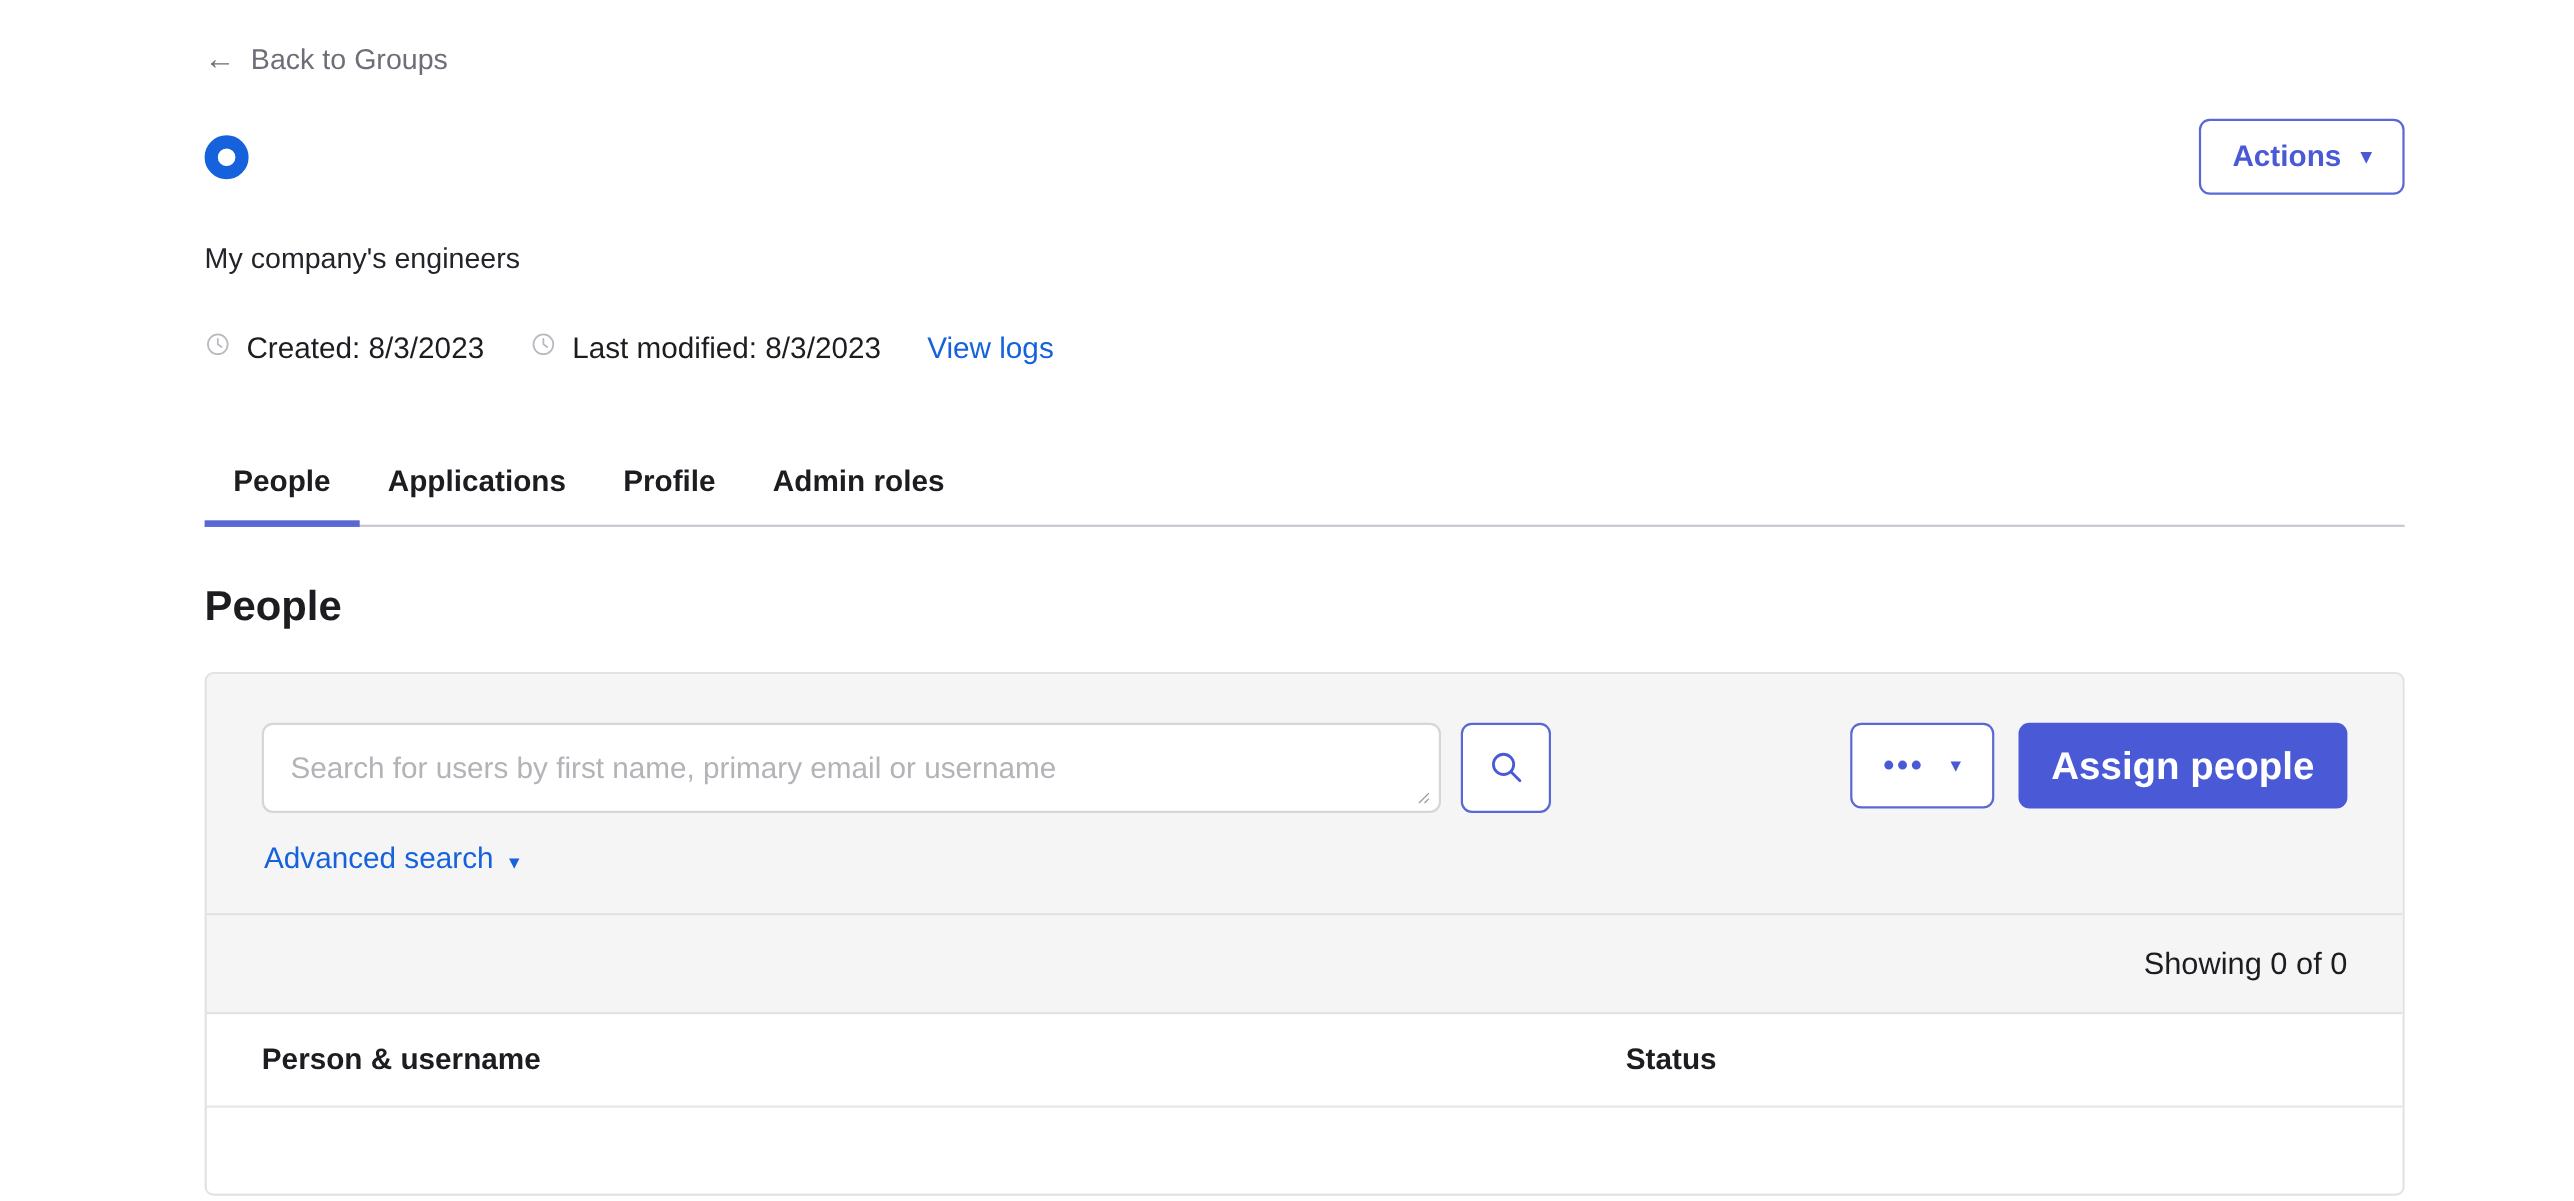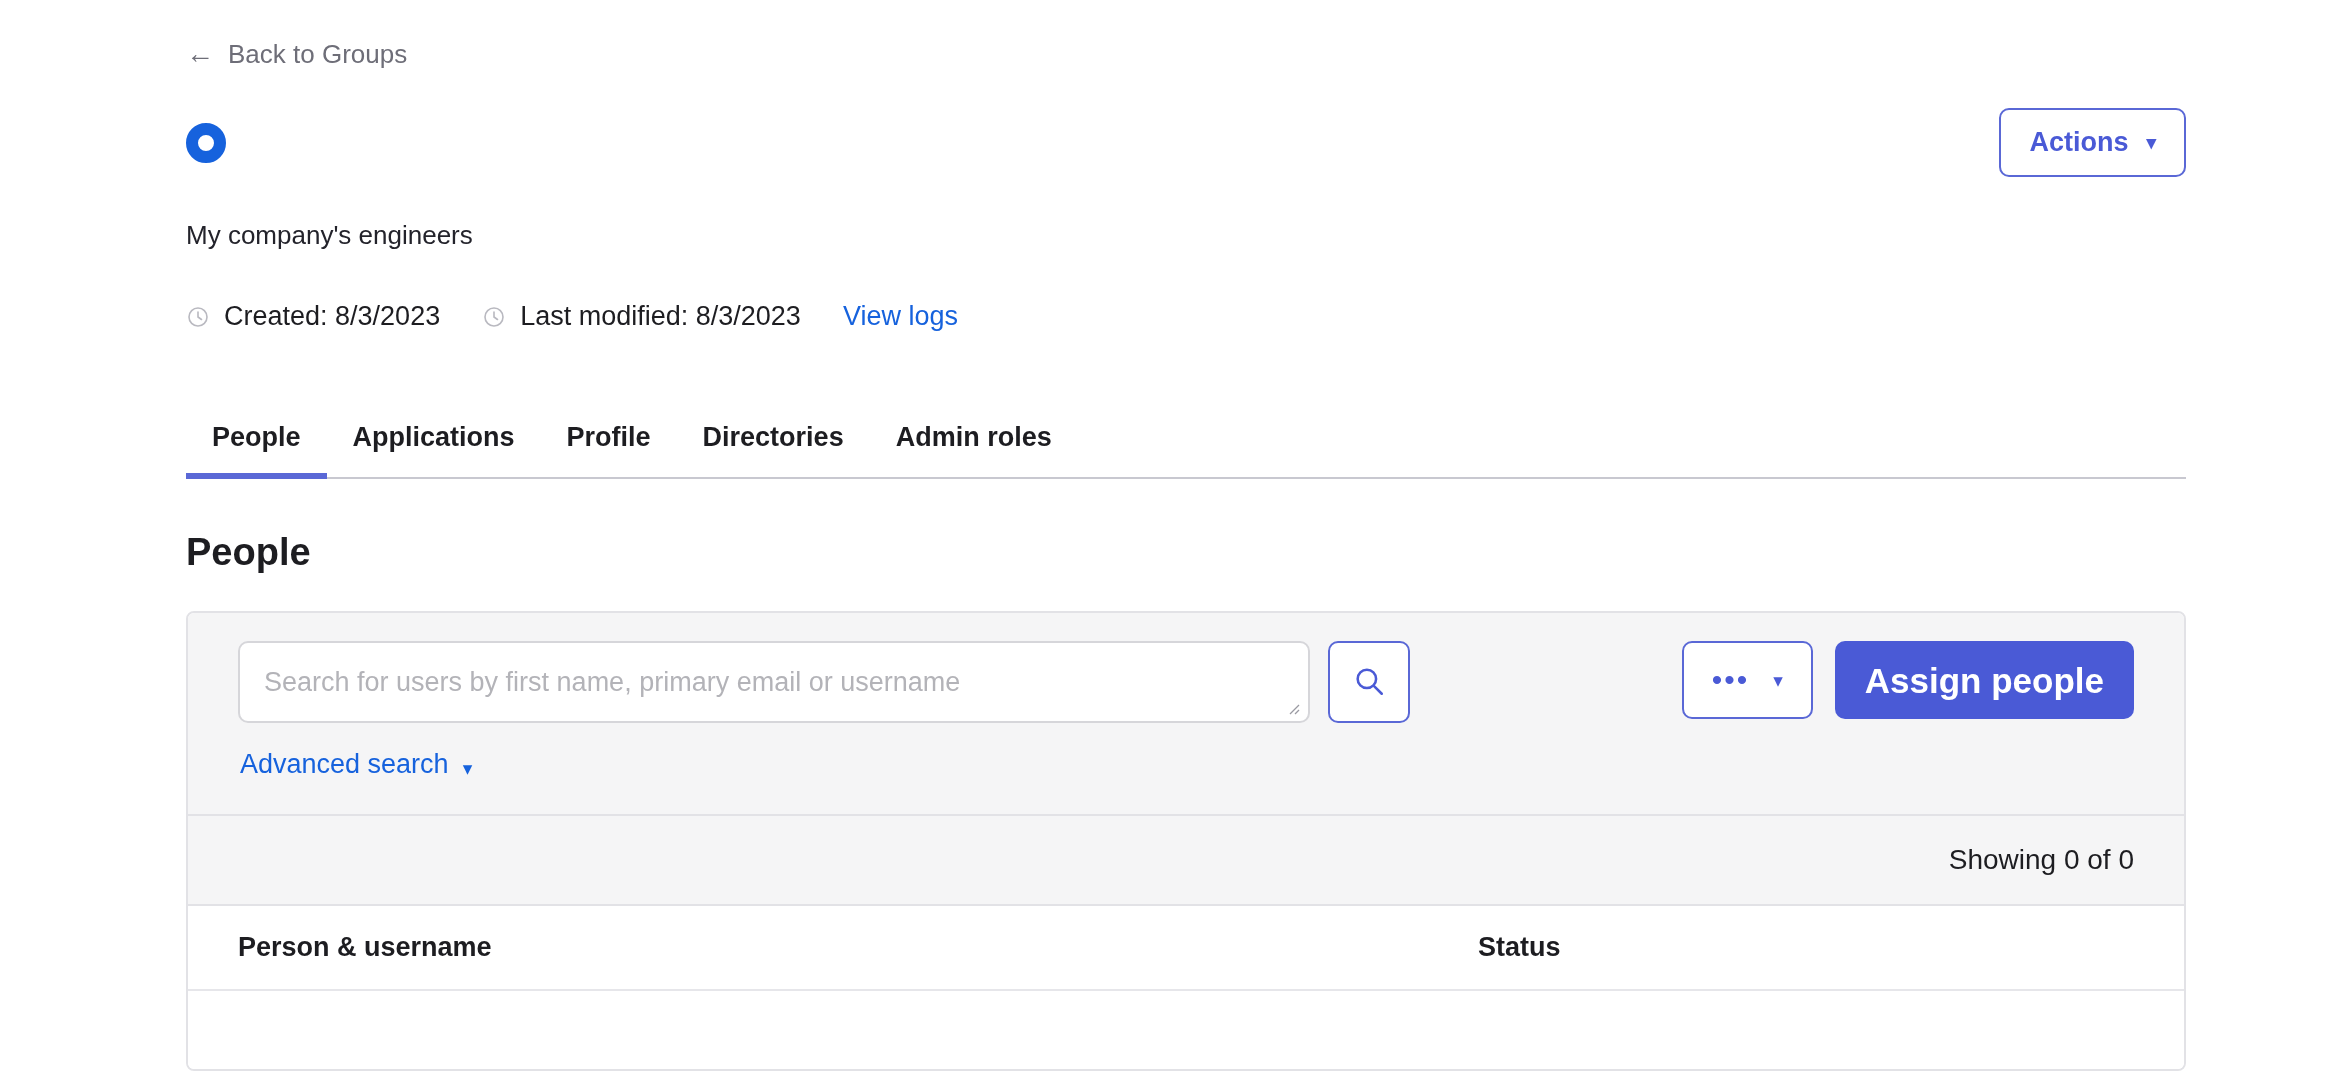--- a/index.html
+++ b/index.html
@@ -96,21 +96,20 @@
   .meta-row {
     display: flex;
     align-items: center;
     margin-top: 50px;
     font-size: 27px;
     color: #1d1d21;
     gap: 0;
   }
   .meta-item {
     display: inline-flex;
-    align-items: center;
     gap: 14px;
     margin-right: 42px;
   }
   .clock-icon {
     width: 24px; height: 24px;
     display: inline-block;
     flex: none;
   }
   .view-logs {
     color: #1662dd;
@@ -152,21 +151,21 @@
   
   .panel {
     margin-top: 40px;
     border: 2px solid #e2e2e6;
     border-radius: 8px;
     overflow: hidden;
     background: #ffffff;
   }
   .toolbar {
     background: #f5f5f6;
-    padding: 28px 50px 36px 50px;
+    padding: 44px 50px 36px 50px;
     display: flex;
     align-items: flex-start;
     justify-content: space-between;
   }
   .search-left { display: flex; flex-direction: column; }
   .search-row { display: flex; align-items: flex-start; gap: 18px; }
   .search-box {
     position: relative;
     width: 1072px;
     height: 82px;
@@ -329,21 +328,20 @@
         <span>Last modified: 8/3/2023</span>
       </span>
       <a class="view-logs">View logs</a>
     </div>
 
     
     <div class="tabs">
       <div class="tab active">People</div>
       <div class="tab">Applications</div>
       <div class="tab">Profile</div>
-      <div class="tab">Directories</div>
       <div class="tab">Admin roles</div>
     </div>
 
     
     <div class="section-heading">People</div>
 
     
     <div class="panel">
 
       <div class="toolbar">

